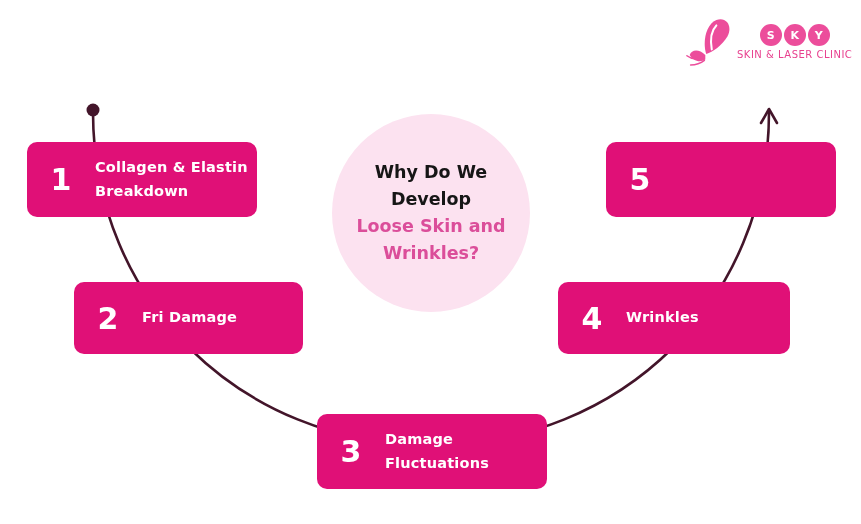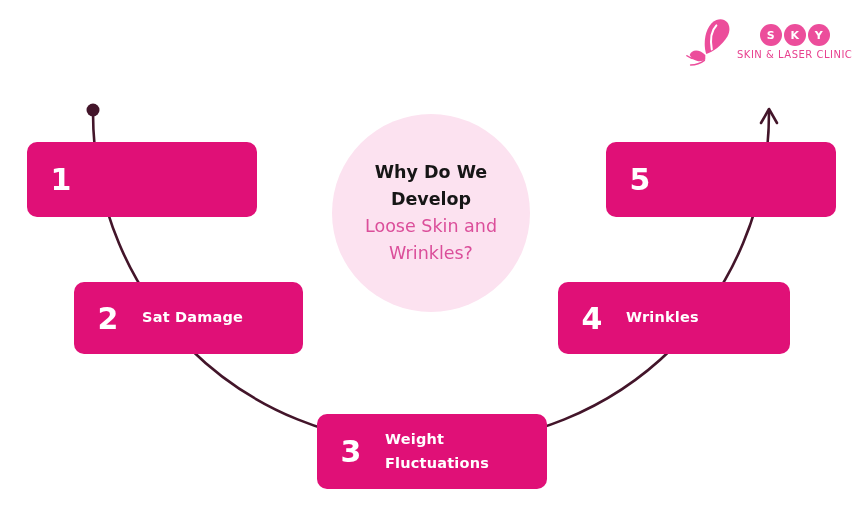--- a/index.html
+++ b/index.html
@@ -23,21 +23,21 @@
   .box5 { left:606px; top:142px; width:230px; height:75px; }
 
   
   .center-circle {
     position:absolute; z-index:2; left:332px; top:114px; width:198px; height:198px;
     border-radius:50%; background:#FCE2F0;
     display:flex; flex-direction:column; align-items:center; justify-content:center;
     text-align:center;
   }
   .ct-black { color:#161616; font-size:17.5px; font-weight:700; line-height:27px; }
-  .ct-pink  { color:#DB4E9A; font-size:17.5px; font-weight:400; line-height:27px; white-space:pre-line; }
+  .ct-pink  { color:#DB4E9A; font-size:17.5px; font-weight:700; line-height:27px; white-space:pre-line; }
 
   
   .logo { position:absolute; z-index:2; left:686px; top:17px; display:flex; align-items:center; gap:5px; }
   .logo-right { display:flex; flex-direction:column; align-items:center; }
   .logo-circles { display:flex; gap:2px; margin-bottom:3px; }
   .lc {
     width:22px; height:22px; border-radius:50%; background:#EC4D9B; color:#ffffff;
     font-size:11px; font-weight:700; display:flex; align-items:center; justify-content:center;
   }
   .logo-tagline { font-size:10px; font-weight:400; color:#E8418F; letter-spacing:.5px; white-space:nowrap; }
@@ -72,30 +72,32 @@
   </div>
 
   <div class="center-circle">
     <div class="ct-black">Why Do We Develop</div>
     <div class="ct-pink">Loose Skin and
 Wrinkles?</div>
   </div>
 
   <div class="box box1">
     <span class="num">1</span>
+    <span class="lbl">Collagen &amp; Elastin
+Breakdown</span>
   </div>
 
   <div class="box box2">
     <span class="num">2</span>
-    <span class="lbl">Sat Damage</span>
+    <span class="lbl">Fri Damage</span>
   </div>
 
   <div class="box box3">
     <span class="num">3</span>
-    <span class="lbl">Weight
+    <span class="lbl">Damage
 Fluctuations</span>
   </div>
 
   <div class="box box4">
     <span class="num">4</span>
     <span class="lbl">Wrinkles</span>
   </div>
 
   <div class="box box5">
     <span class="num">5</span>

